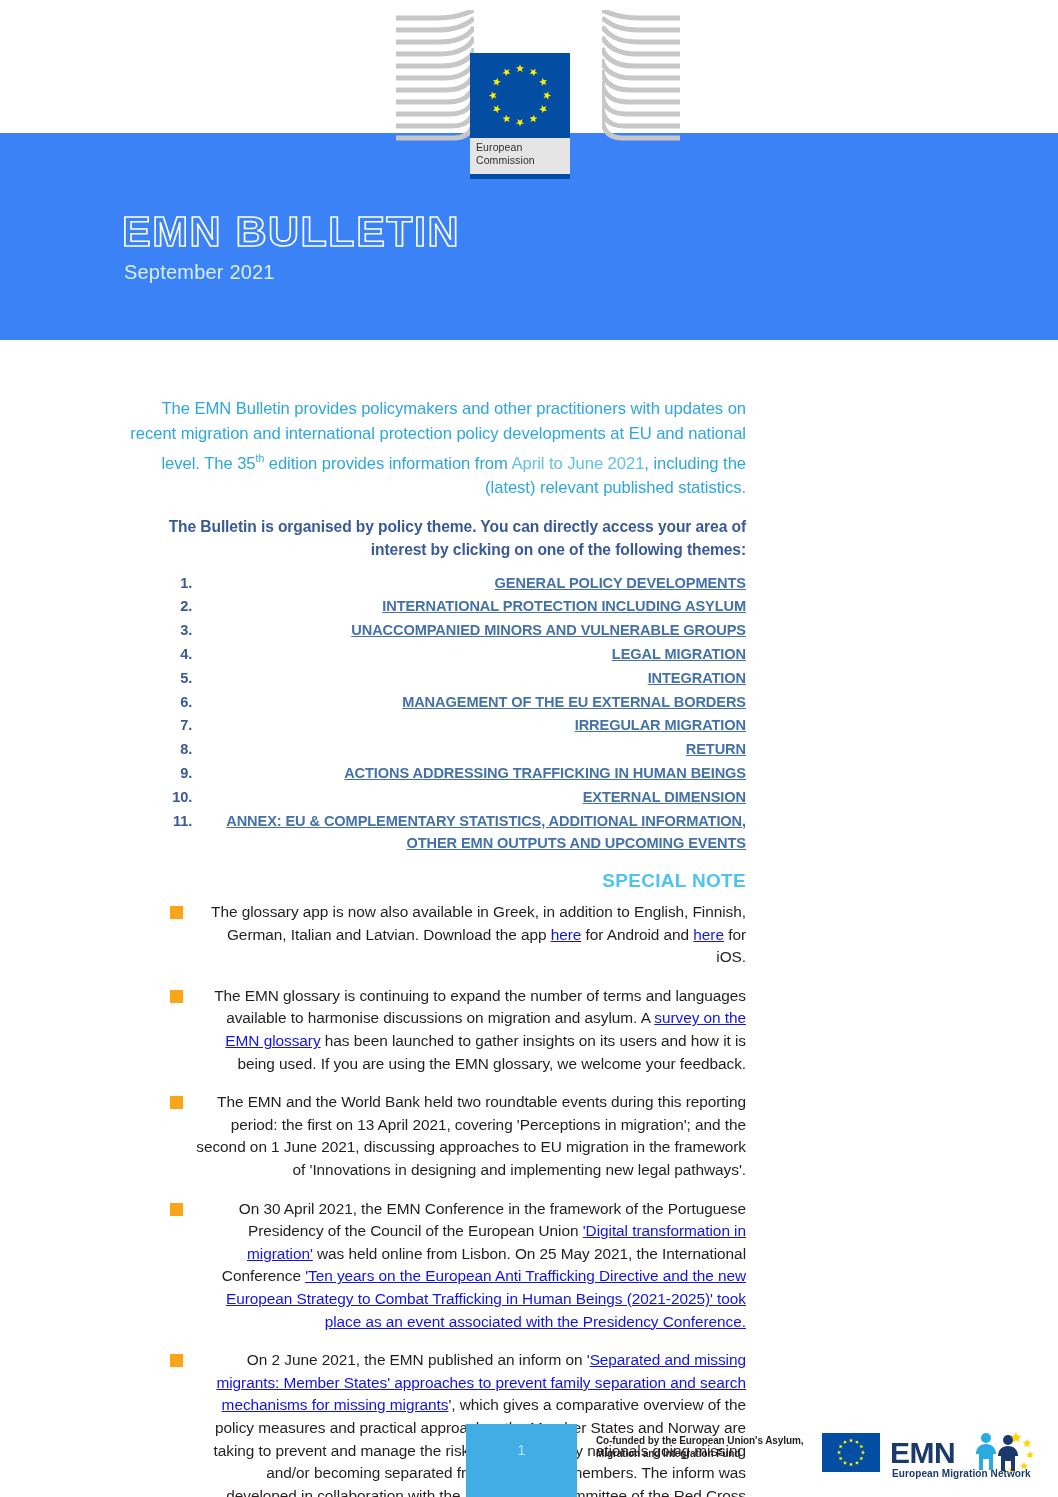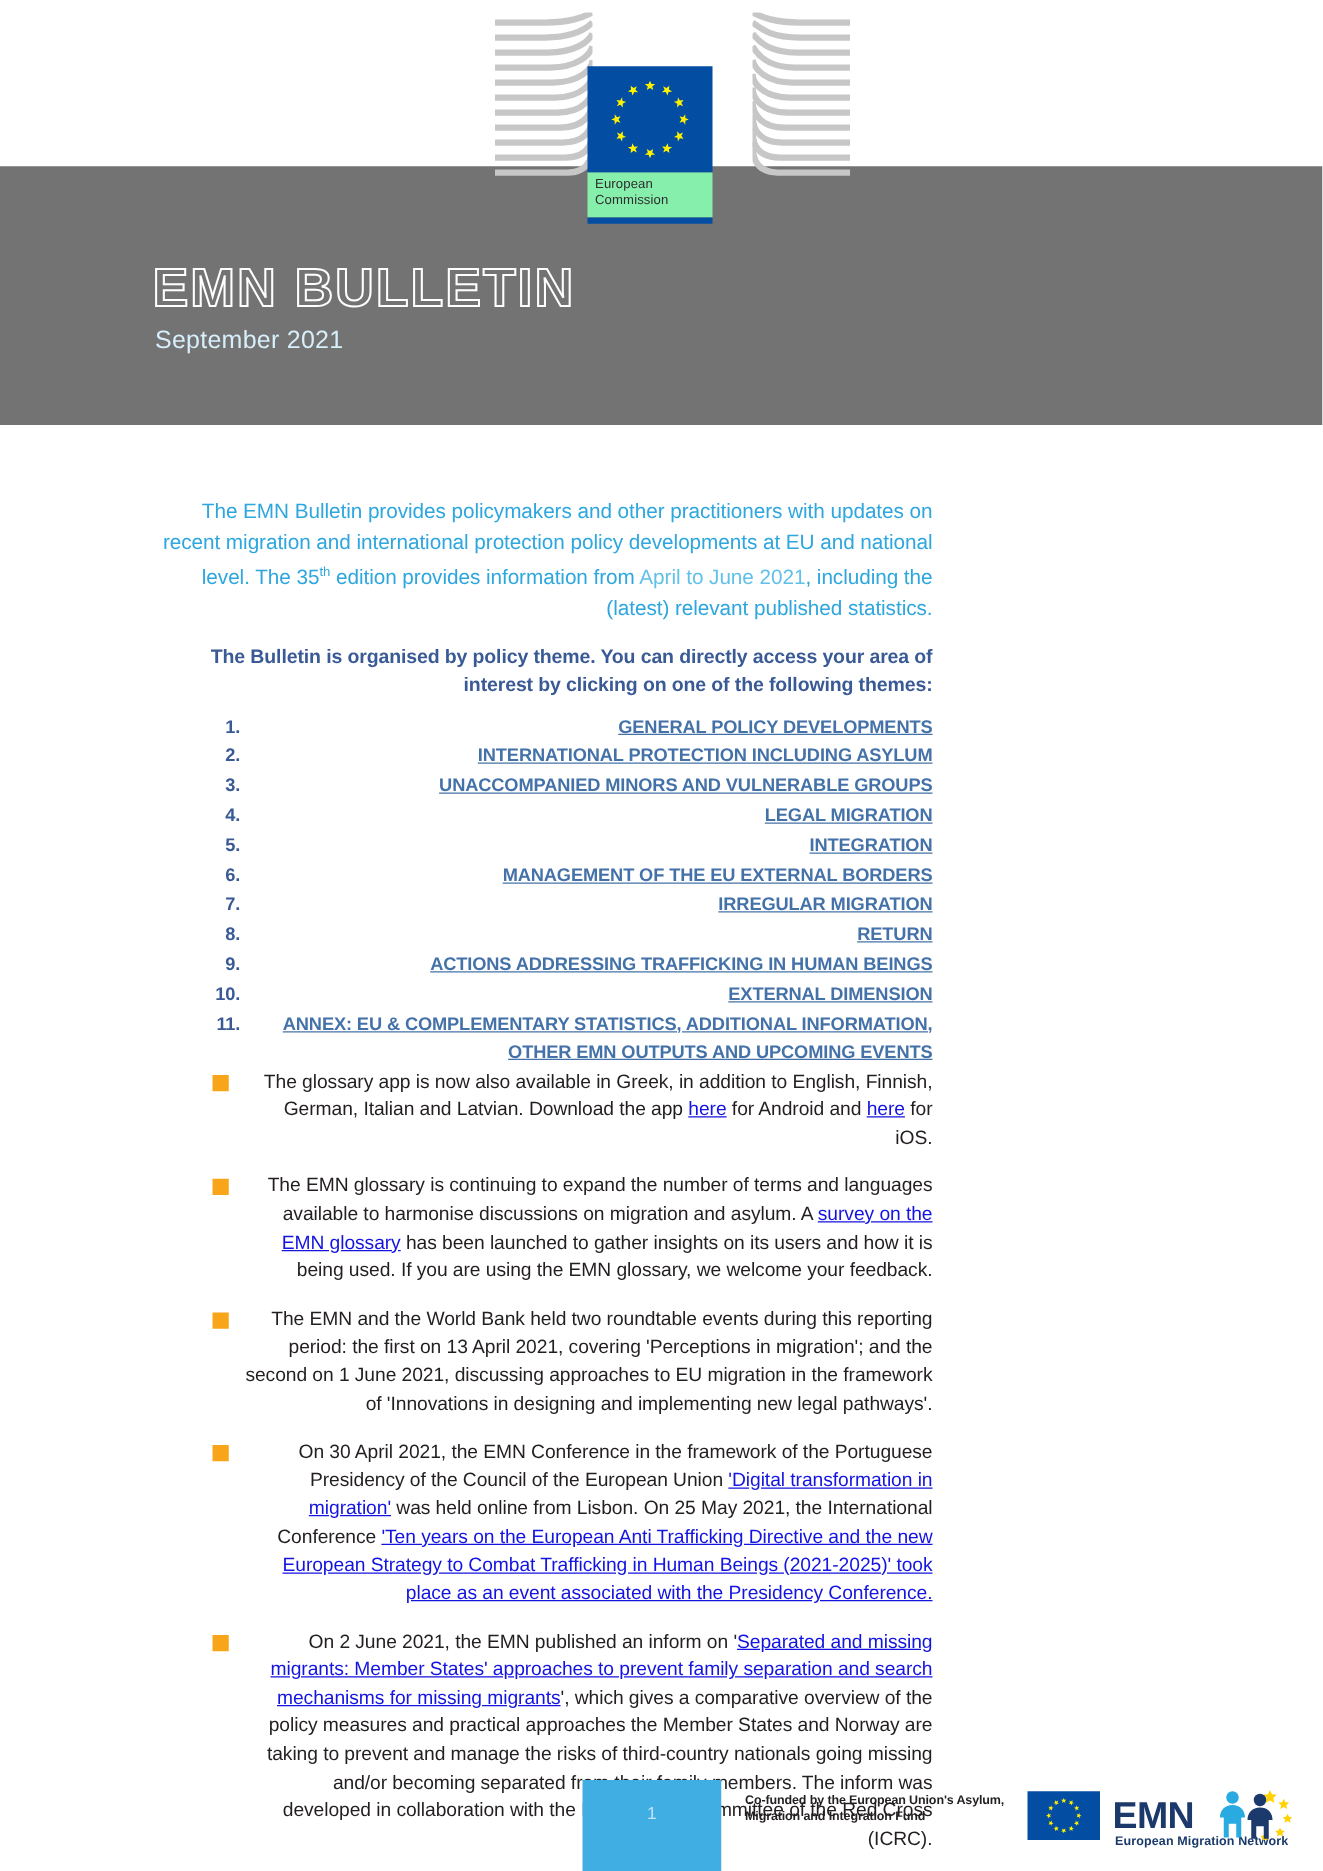--- a/index.html
+++ b/index.html
@@ -40,21 +40,21 @@
     position: absolute;
     left: 74px; top: 53px;
     width: 100px; height: 85px;
     background: #034EA2;
     z-index: 3;
   }
   .ec-textbox {
     position: absolute;
     left: 74px; top: 138px;
     width: 100px; height: 36px;
-    background: #86efac;
+    background: #e5e5e5;
     z-index: 3;
     padding: 3px 0 0 6px;
   }
   .ec-textbox div {
     font-size: 10.5px;
     color: #2d2d2d;
     line-height: 13px;
     letter-spacing: 0.1px;
     font-family: "Liberation Sans", sans-serif;
   }
@@ -65,21 +65,21 @@
     background: #034EA2;
     z-index: 3;
   }
   .eu-stars-svg { position: absolute; left: 0; top: 0; }
 
   
   .banner {
     position: absolute;
     left: 0; top: 133px;
     width: 1058px; height: 207px;
-    background: #737373;
+    background: #3b82f6;
     z-index: 1;
   }
   .banner-title {
     position: absolute;
     left: 122px; top: 74px;
     font-size: 43px;
     font-weight: bold;
     letter-spacing: 1.5px;
     color: transparent;
     -webkit-text-stroke: 1.6px #ffffff;
@@ -363,20 +363,21 @@
     <li><a href="#">LEGAL MIGRATION</a></li>
     <li><a href="#">INTEGRATION</a></li>
     <li><a href="#">MANAGEMENT OF THE EU EXTERNAL BORDERS</a></li>
     <li><a href="#">IRREGULAR MIGRATION</a></li>
     <li><a href="#">RETURN</a></li>
     <li><a href="#">ACTIONS ADDRESSING TRAFFICKING IN HUMAN BEINGS</a></li>
     <li><a href="#">EXTERNAL DIMENSION</a></li>
     <li><a href="#">ANNEX: EU &amp; COMPLEMENTARY STATISTICS, ADDITIONAL INFORMATION, OTHER EMN OUTPUTS AND UPCOMING EVENTS</a></li>
   </ol>
 
+  <div class="special-note-h">SPECIAL NOTE</div>
 
   <ul class="notes">
 
     <li>
       <span>The glossary app is now also available in Greek, in addition to English, Finnish, German, Italian and Latvian. Download the app </span><a href="#">here</a><span> for Android and </span><a href="#">here</a><span> for iOS.</span>
     </li>
 
     <li>
       <span>The EMN glossary is continuing to expand the number of terms and languages available to harmonise discussions on migration and asylum. A </span><a href="#">survey on the EMN glossary</a><span> has been launched to gather insights on its users and how it is being used. If you are using the EMN glossary, we welcome your feedback.</span>
     </li>

